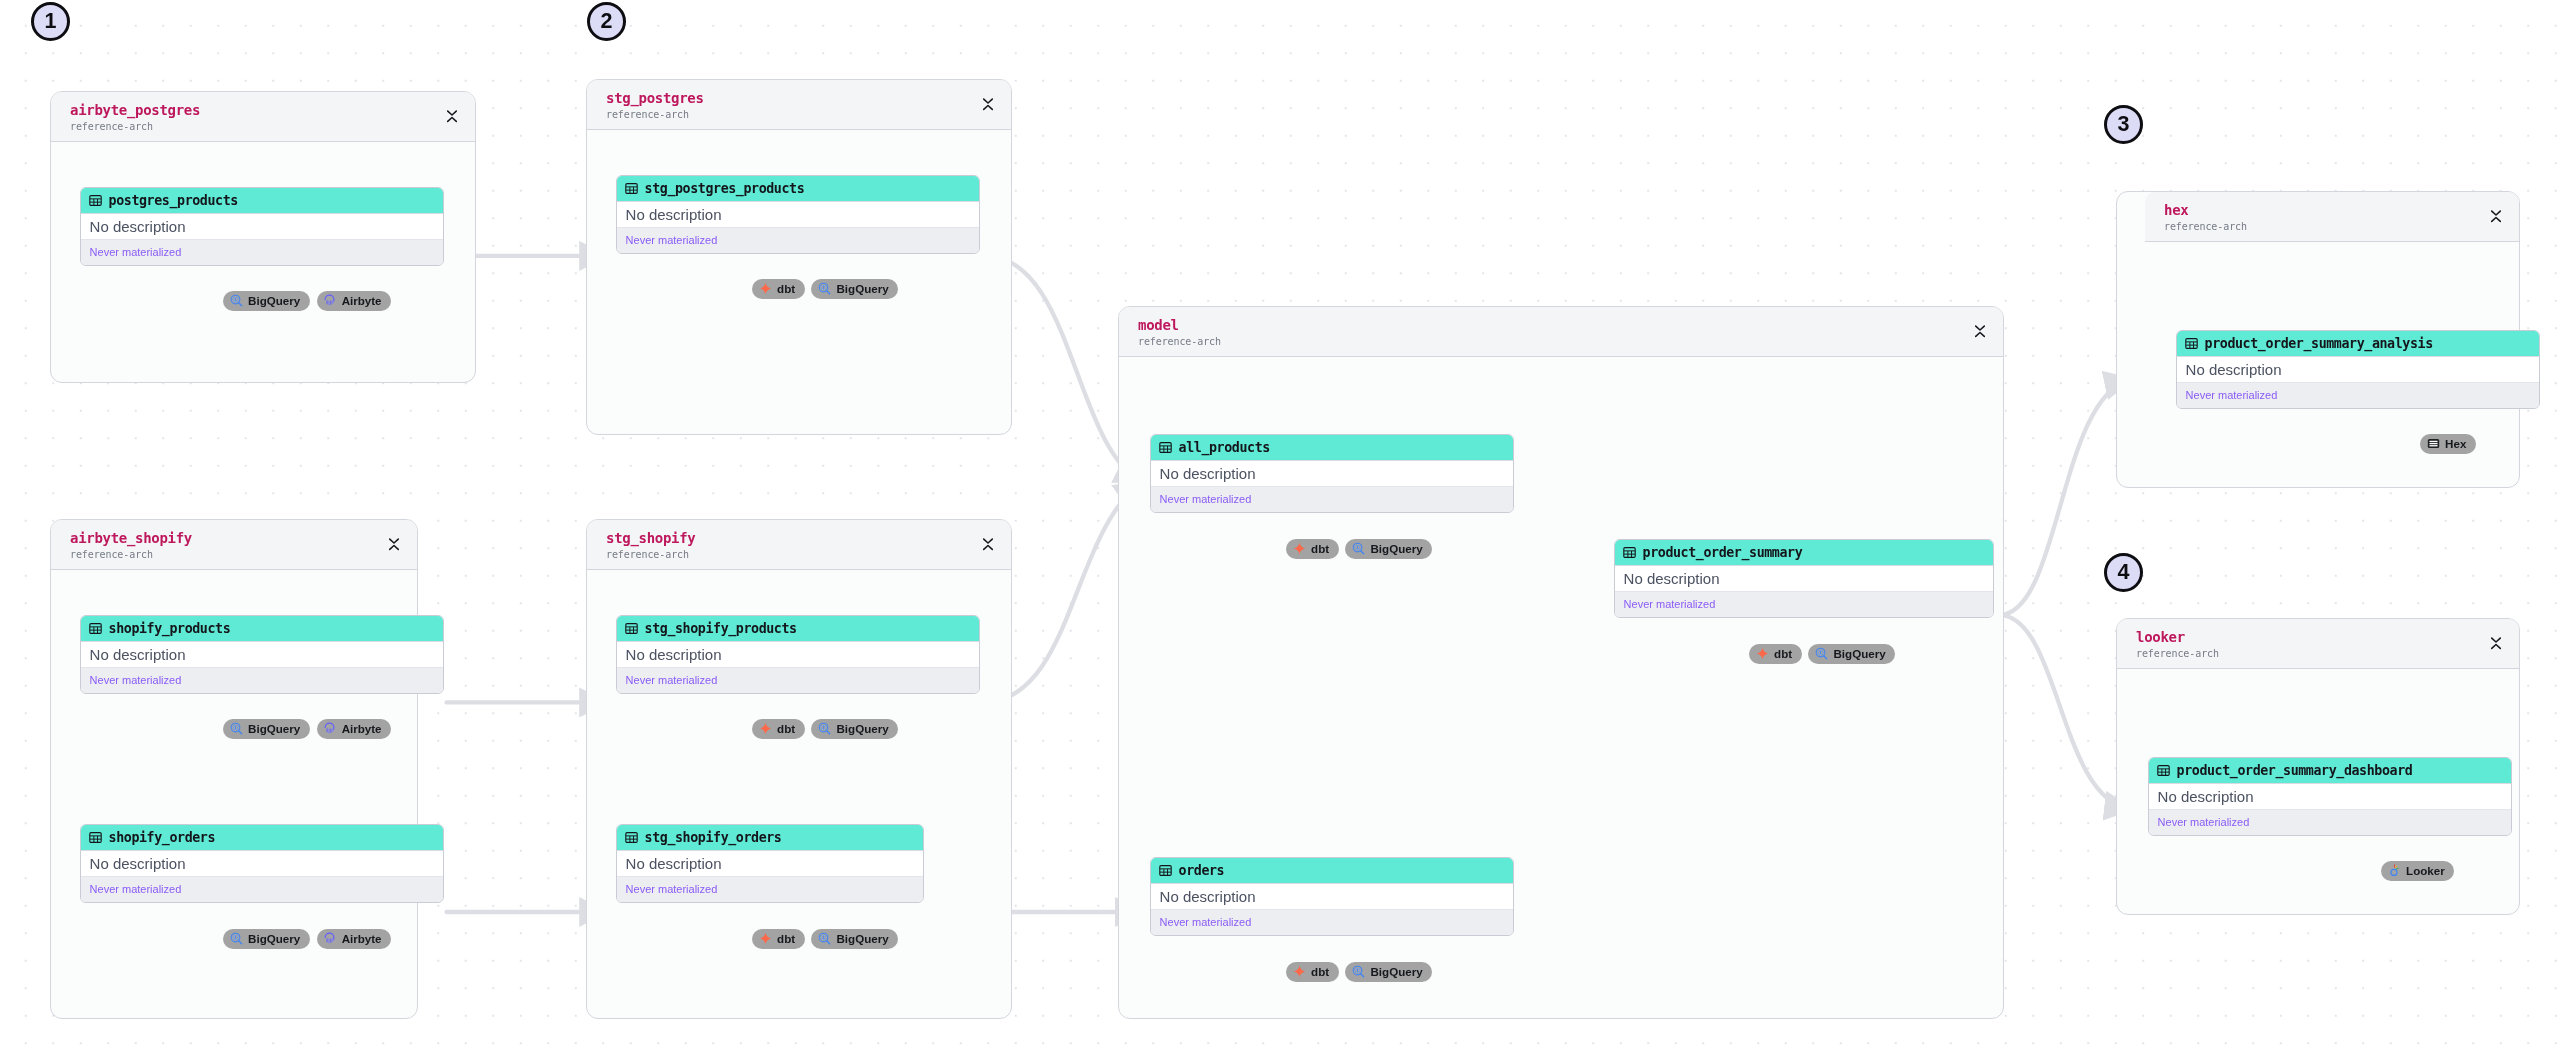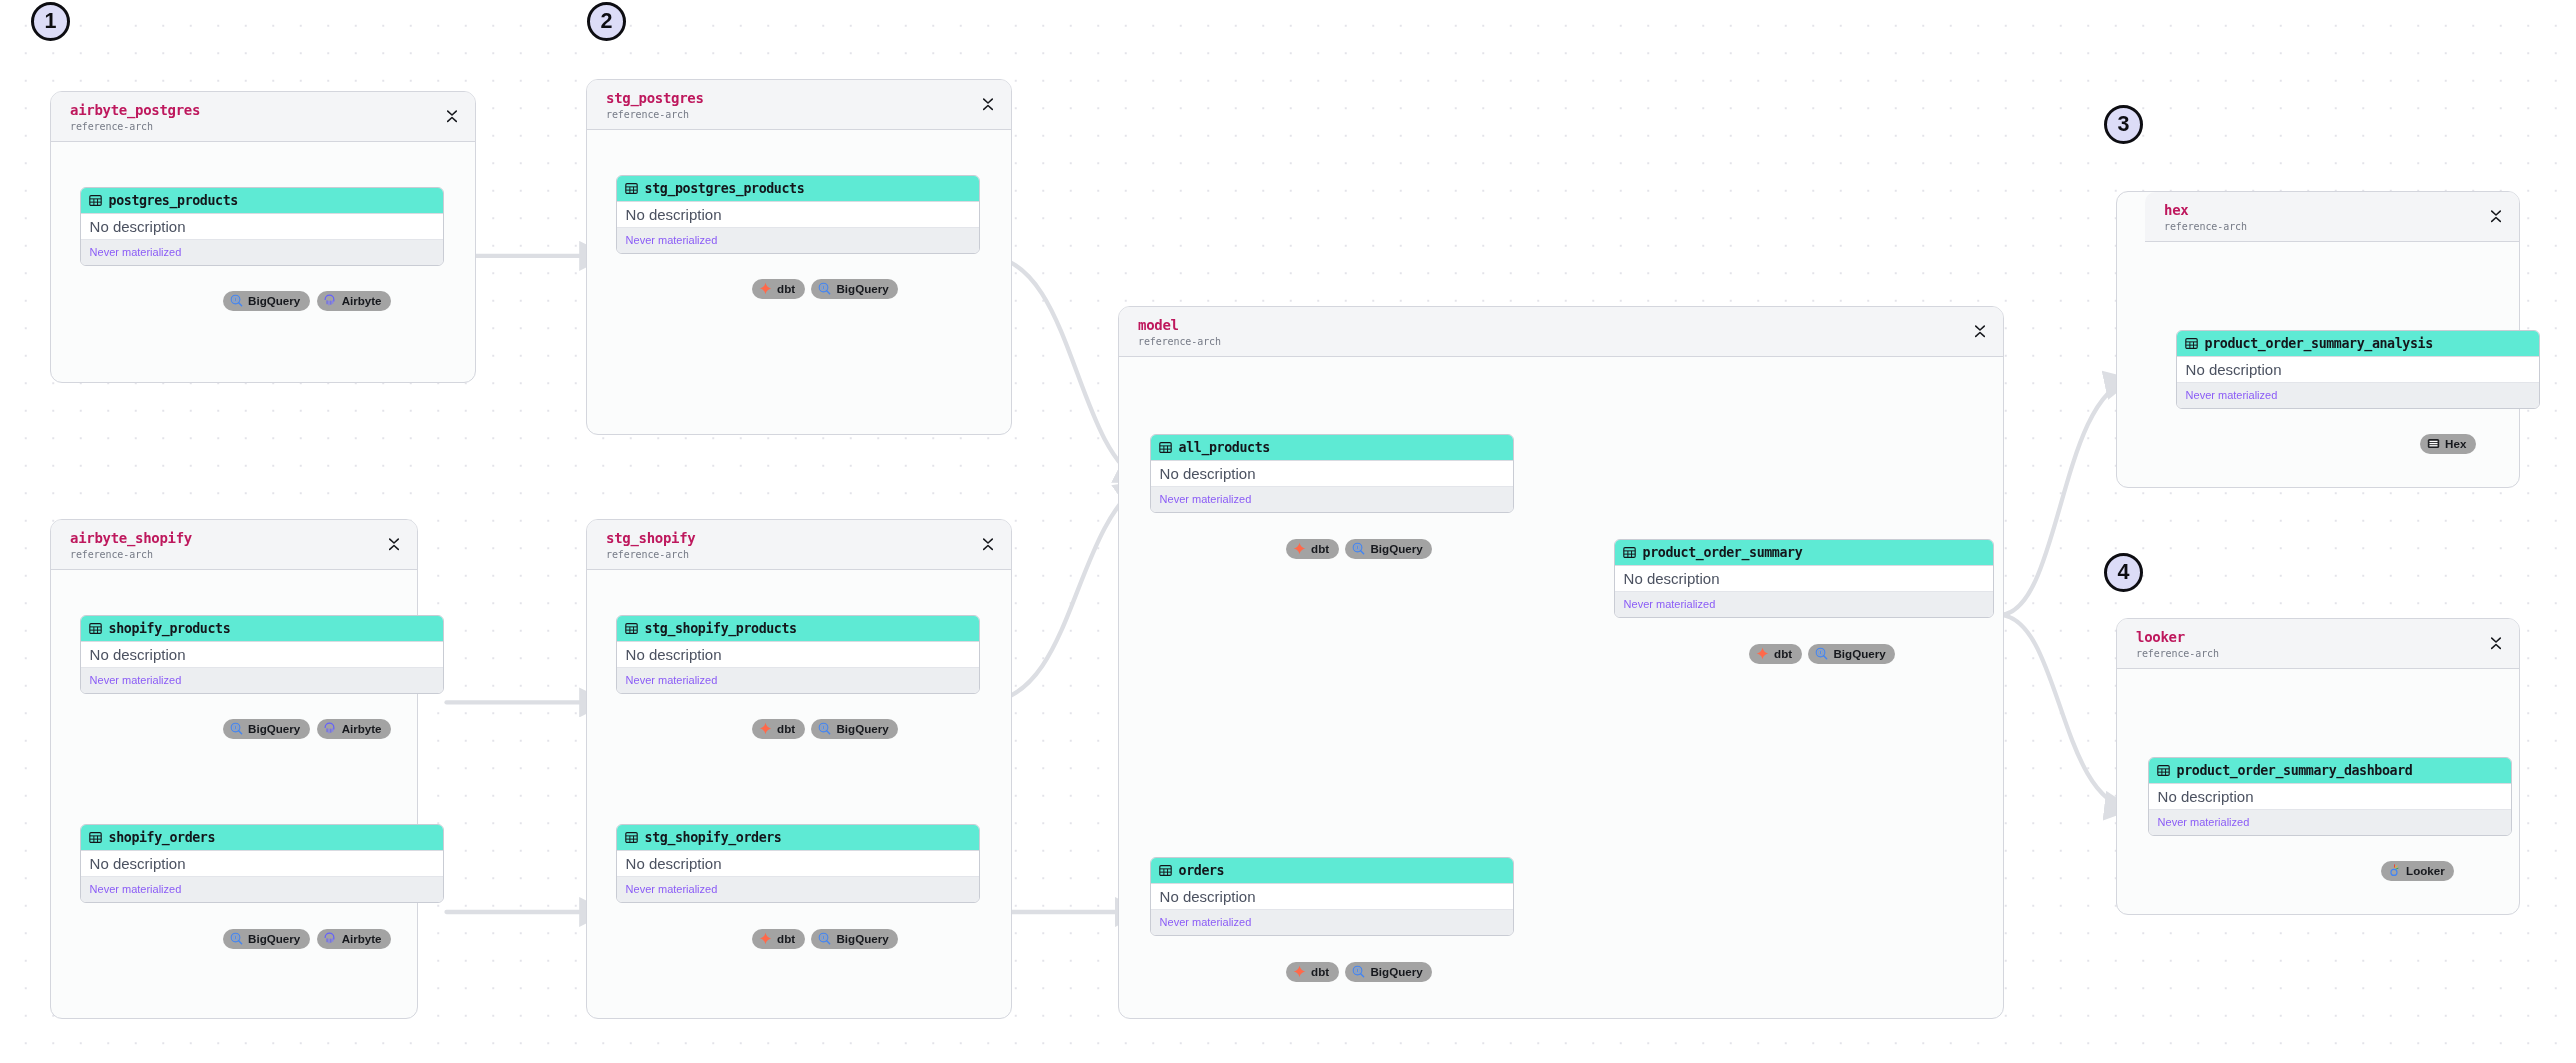--- a/index.html
+++ b/index.html
@@ -403,21 +403,21 @@
             <div class="badge">
               <svg class="bi" viewBox="0 0 24 24">
                 <circle cx="10.2" cy="10.2" r="8" fill="none" stroke="#4285F4" stroke-width="2"></circle>
                 <circle cx="10.2" cy="10.2" r="4.4" fill="none" stroke="#669df6" stroke-width="1.6"></circle>
                 <rect x="9.4" y="7.6" width="1.6" height="5.2" fill="#4285F4"></rect>
                 <line x1="15.6" y1="15.6" x2="21.5" y2="21.5" stroke="#4285F4" stroke-width="2.6" stroke-linecap="round"></line>
               </svg>
               <span>BigQuery</span>
             </div>
           </div>
-          <div class="node" style="left: 29px; top: 254px; width: 364px;">
+          <div class="node" style="left: 29px; top: 254px; width: 308px;">
             <div class="node-head">
               <svg class="bi" width="13" height="13" viewBox="0 0 16 16">
                 <rect x="1" y="2" width="14" height="12" rx="1.5" fill="none" stroke="#14161b" stroke-width="1.4"></rect>
                 <line x1="1" y1="6" x2="15" y2="6" stroke="#14161b" stroke-width="1.2"></line>
                 <line x1="1" y1="10" x2="15" y2="10" stroke="#14161b" stroke-width="1.2"></line>
                 <line x1="6" y1="6" x2="6" y2="14" stroke="#14161b" stroke-width="1.2"></line>
                 <line x1="10.5" y1="6" x2="10.5" y2="14" stroke="#14161b" stroke-width="1.2"></line>
               </svg>
               <span class="node-name">stg_shopify_orders</span>
             </div>

